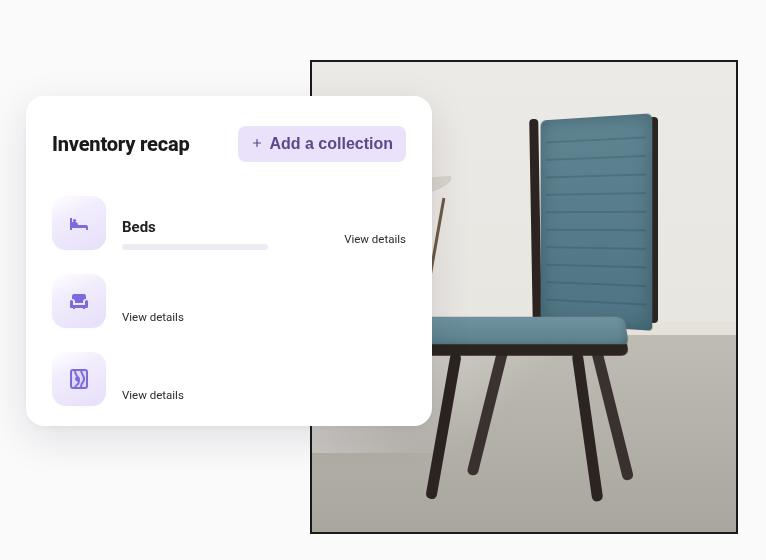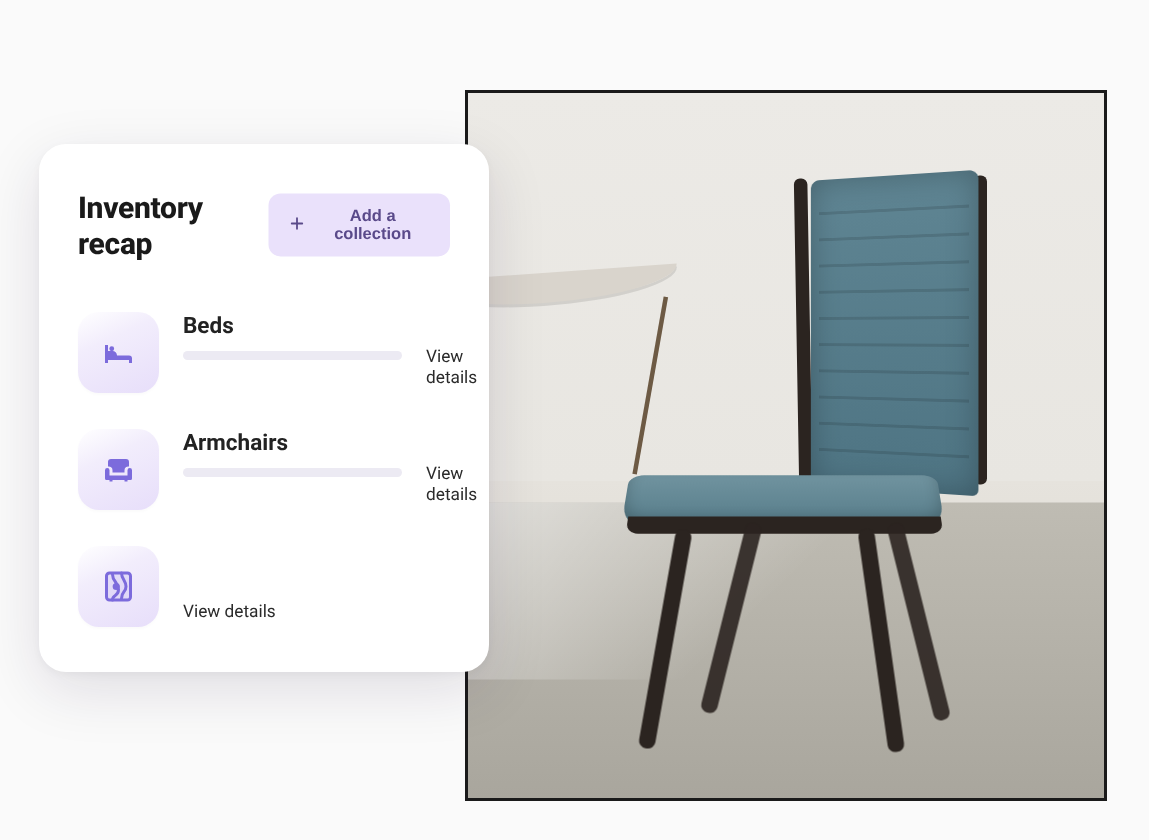--- a/index.html
+++ b/index.html
@@ -31,32 +31,32 @@
 .leg { position:absolute; width: 11px; background:#2b2420; border-radius: 5px; }
 .leg.fl { left: 26px; top: 235px; height: 148px; transform: rotate(10deg); }
 .leg.fr { left: 170px; top: 235px; height: 150px; transform: rotate(-8deg); }
 .leg.bl { left: 70px; top: 230px; height: 130px; transform: rotate(14deg); opacity:.9; }
 .leg.br { left: 195px; top: 230px; height: 135px; transform: rotate(-14deg); opacity:.9; }
 
 .card {
   position: absolute;
   top: 96px;
   left: 26px;
-  width: 300px;
+  width: 406px;
   background: #fff;
   border-radius: 18px;
   box-shadow: 0 12px 40px rgba(30,20,60,0.12), 0 2px 6px rgba(0,0,0,0.04);
-  padding: 30px 26px 18px 26px;
+  padding: 30px 26px 8px 26px;
 }
 .card-head { display:flex; justify-content:space-between; align-items:center; margin-bottom: 22px; }
 .card-title { font-size: 20px; font-weight: 800; color:#1a1a1a; letter-spacing:-0.2px; }
-.add-btn { display:flex; align-items:center; gap:6px; background:#eae1fb; color:#5a4a8a; font-size:11px; font-weight:600; border:none; padding:9px 13px; border-radius:8px; cursor:pointer; }
+.add-btn { display:flex; align-items:center; gap:6px; background:#eae1fb; color:#5a4a8a; font-size:16px; font-weight:600; border:none; padding:9px 13px; border-radius:8px; cursor:pointer; }
 .add-btn svg { width:12px; height:12px; }
 
-.row { display:flex; align-items:flex-start; gap:16px; padding: 12px 0; }
+.row { display:flex; align-items:flex-end; gap:16px; padding: 12px 0; }
 .icon-box { width:54px; height:54px; border-radius:14px; background: linear-gradient(155deg,#ffffff 0%,#f2edfc 35%,#e7defa 100%); display:flex; align-items:center; justify-content:center; flex-shrink:0; box-shadow: 0 1px 2px rgba(0,0,0,0.02); }
 .icon-box svg { width:24px; height:24px; }
 .row-body { flex:1; }
 .row-title { font-size:15px; font-weight:700; color:#222; margin-bottom:8px; }
 .bar { width: 146px; height:6px; background:#eceaf3; border-radius:4px; }
 .view { font-size:11.5px; color:#2b2b2b; cursor:pointer; align-self: flex-end; margin-bottom: 4px; }
 
 </style>
 </head>
 <body>
@@ -106,24 +106,20 @@
     <a class="view">View details</a>
   </div>
 
   <div class="row">
     <div class="icon-box">
       <svg viewBox="0 0 24 24" fill="#7c6bdc">
           <path d="M7 5h10a2 2 0 0 1 2 2v3a2.5 2.5 0 0 0-3 2.5V14H8v-1.5A2.5 2.5 0 0 0 5 10V7a2 2 0 0 1 2-2z"></path>
           <path d="M4.5 11A1.5 1.5 0 0 1 6 12.5V16h12v-3.5a1.5 1.5 0 1 1 3 0V18a1 1 0 0 1-1 1h-2v1h-2v-1H8v1H6v-1H4a1 1 0 0 1-1-1v-5.5A1.5 1.5 0 0 1 4.5 11z"></path>
         </svg>
     </div>
-    <div class="row-body">
-      <div class="row-title">Armchairs</div>
-      <div class="bar"></div>
-    </div>
     <a class="view">View details</a>
   </div>
 
   <div class="row">
     <div class="icon-box">
       <svg viewBox="0 0 24 24" fill="none" stroke="#7c6bdc" stroke-width="2" stroke-linecap="round">
           <rect x="4" y="3" width="16" height="18" rx="2" fill="#7c6bdc" fill-opacity=".12"></rect>
           <path d="M8 4c0 5 4 5 4 10s-4 3-4 7"></path>
           <path d="M14 3c0 4 3 5 3 9s-3 3-3 8"></path>
           <circle cx="10.5" cy="12" r="1.4" fill="#7c6bdc"></circle>

